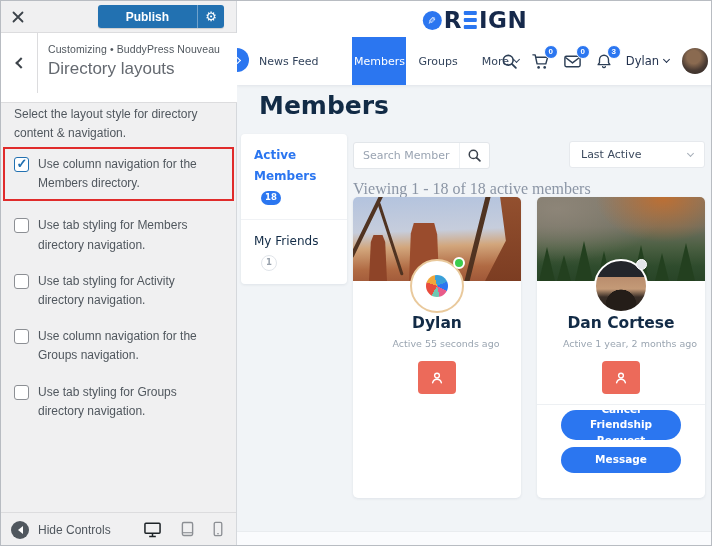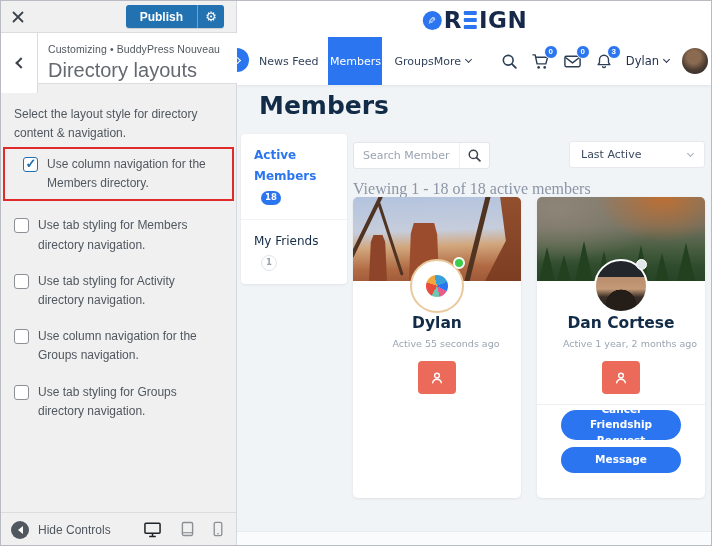--- a/index.html
+++ b/index.html
@@ -10,38 +10,38 @@
   
   .customizer { position:absolute; left:0; top:0; width:236px; height:546px; background:#f0f0f1;
                 border-right:1px solid #d5d8dc; }
   .cz-topbar { position:absolute; top:0; left:0; right:0; height:32px; background:#f0f0f1;
                border-bottom:1px solid #dcdcde; }
   .cz-close { position:absolute; left:0; top:0; width:34px; height:31px; background:none; border:none;
               color:#3c434a; cursor:pointer; display:flex; align-items:center; justify-content:center; }
   .cz-publish-group { position:absolute; right:12px; top:4px; display:flex; height:23px;
                       border-radius:3px; overflow:hidden; box-shadow:0 1px 1px rgba(0,0,0,.15); }
   .cz-publish { background:#2271b1; color:#fff; border:none; font-size:12px; font-weight:600;
-                padding:0 14px; cursor:pointer; font-family:inherit; }
+                padding:0 28px; cursor:pointer; font-family:inherit; }
   .cz-gear { background:#2271b1; color:#fff; border:none; border-left:1px solid rgba(255,255,255,.35);
              width:27px; cursor:pointer; font-size:13px; line-height:1; }
   .gear-glyph::after { content:"\2699"; }
-  .cz-header { position:absolute; top:32px; left:0; width:236px; height:51px; background:#fff;
+  .cz-header { position:absolute; top:32px; left:0; width:236px; height:70px; background:#fff;
                border-bottom:1px solid #dcdcde; }
   .cz-back { position:absolute; left:0; top:0; width:37px; height:60px; background:#fff; border:none;
              border-right:1px solid #dcdcde; cursor:pointer; color:#3c434a;
              display:flex; align-items:center; justify-content:center; }
   .cz-header-text { margin-left:47px; padding-top:10px; }
   .cz-breadcrumb { font-size:10.5px; color:#50575e; letter-spacing:.1px; }
   .cz-breadcrumb .sep { margin:0 3px; }
-  .cz-title { font-size:20px; font-weight:400; color:#646970; margin-top:4px; }
+  .cz-title { font-size:17px; font-weight:400; color:#646970; margin-top:4px; }
   .cz-desc { position:absolute; top:104px; left:13px; width:212px; font-size:12px; line-height:1.55;
              color:#50575e; }
   .cz-options { position:absolute; top:146px; left:0; right:0; list-style:none; }
   .cz-option { display:flex; align-items:flex-start; gap:9px; padding:0 13px; margin-bottom:17px; }
-  .cz-option.highlighted { border:2px solid #e02b2b; margin:0 2px 15px; padding:6px 18px; }
+  .cz-option.highlighted { border:2px solid #e02b2b; margin:0 2px 15px; padding:6px 9px; }
   .wp-checkbox { flex:0 0 auto; width:15px; height:15px; background:#fff; border:1px solid #8c8f94;
                  border-radius:3px; position:relative; margin-top:2px; cursor:pointer; }
   .wp-checkbox.checked { border-color:#2271b1; }
   .wp-checkbox.checked::after { content:"\2713"; position:absolute; left:1.5px; top:-2.5px;
                  font-size:13px; font-weight:bold; color:#2271b1; }
   .cz-option-label { font-size:12px; color:#50575e; line-height:1.6; }
   .cz-footer { position:absolute; bottom:0; left:0; right:0; height:35px; background:#f0f0f1;
                border-top:1px solid #dcdcde; display:flex; align-items:stretch; padding:0 10px; }
   .hide-controls { display:flex; align-items:center; gap:9px; background:none; border:none;
                    color:#50575e; font-size:12px; cursor:pointer; font-family:inherit; }
@@ -64,21 +64,21 @@
                  font-size:10px; display:flex; align-items:center; justify-content:center; margin-right:2px; }
   .logo-pencil::after { content:"\270E"; transform:rotate(90deg); }
   .logo-word { font-size:23px; font-weight:bold; color:#16294b; letter-spacing:.5px; }
   .logo-e { display:inline-flex; flex-direction:column; gap:3px; margin:0 2px; }
   .logo-e i { display:block; width:13px; height:4px; background:#2b76f0; border-radius:1px; }
   .main-nav { position:absolute; top:36px; left:0; right:0; height:48px; display:flex; align-items:center;
               padding-left:22px; font-size:11px; color:#33445c; }
   .edit-shortcut { position:absolute; left:-12px; top:11px; width:24px; height:24px; border-radius:50%;
                    background:#2b76f0; color:#fff; display:flex; align-items:center; justify-content:center;
                    cursor:pointer; }
-  .nav-link { cursor:pointer; white-space:nowrap; font-weight:500; }
+  .nav-link { margin-right:24px; cursor:pointer; white-space:nowrap; font-weight:500; }
   .nav-link.active { background:#2b76f0; color:#fff; width:54px; height:48px; display:flex;
                      align-items:center; justify-content:center; margin:0 12px 0 10px; }
   .nav-more { display:flex; align-items:center; gap:5px; }
   .chev { display:inline-block; width:5px; height:5px; border-right:1.4px solid currentColor;
           border-bottom:1.4px solid currentColor; }
   .chev.down { transform:rotate(45deg); margin-top:-3px; }
   .chev.right { transform:rotate(-45deg); }
   .chev-back { display:inline-block; width:8px; height:8px; border-left:2px solid currentColor;
                border-bottom:2px solid currentColor; transform:rotate(45deg); margin-left:3px; }
   .header-actions { position:absolute; right:5px; top:0; height:48px; display:flex; align-items:center;

